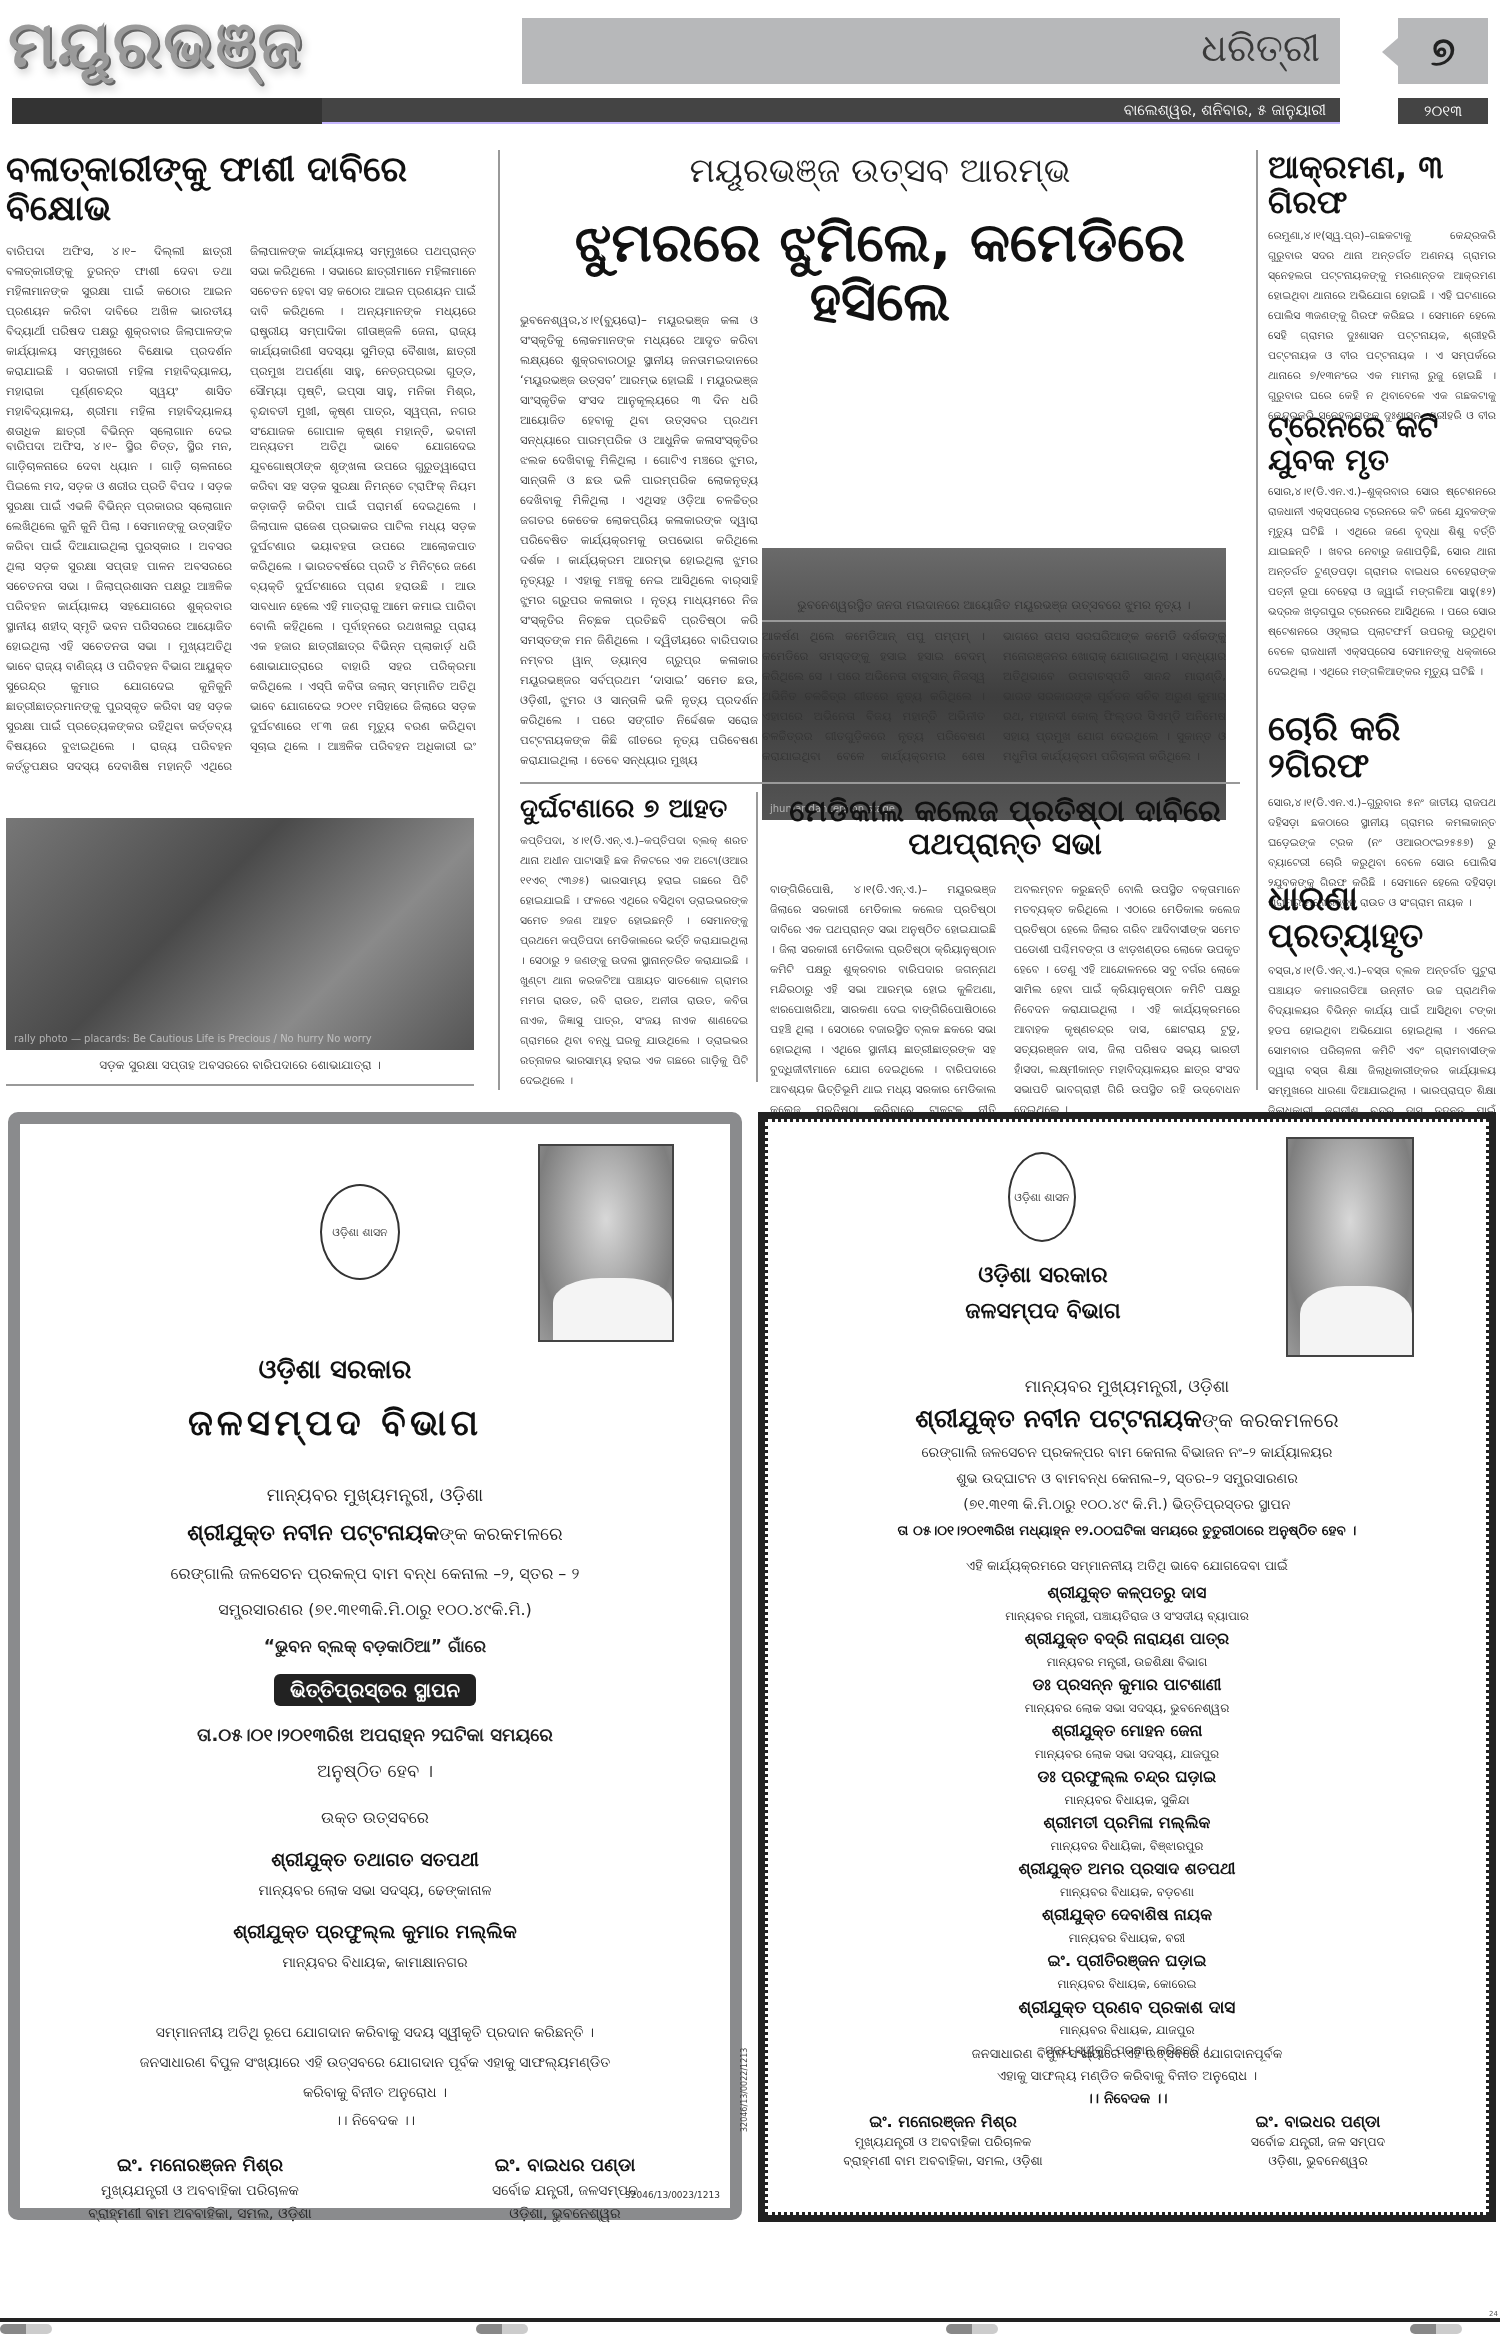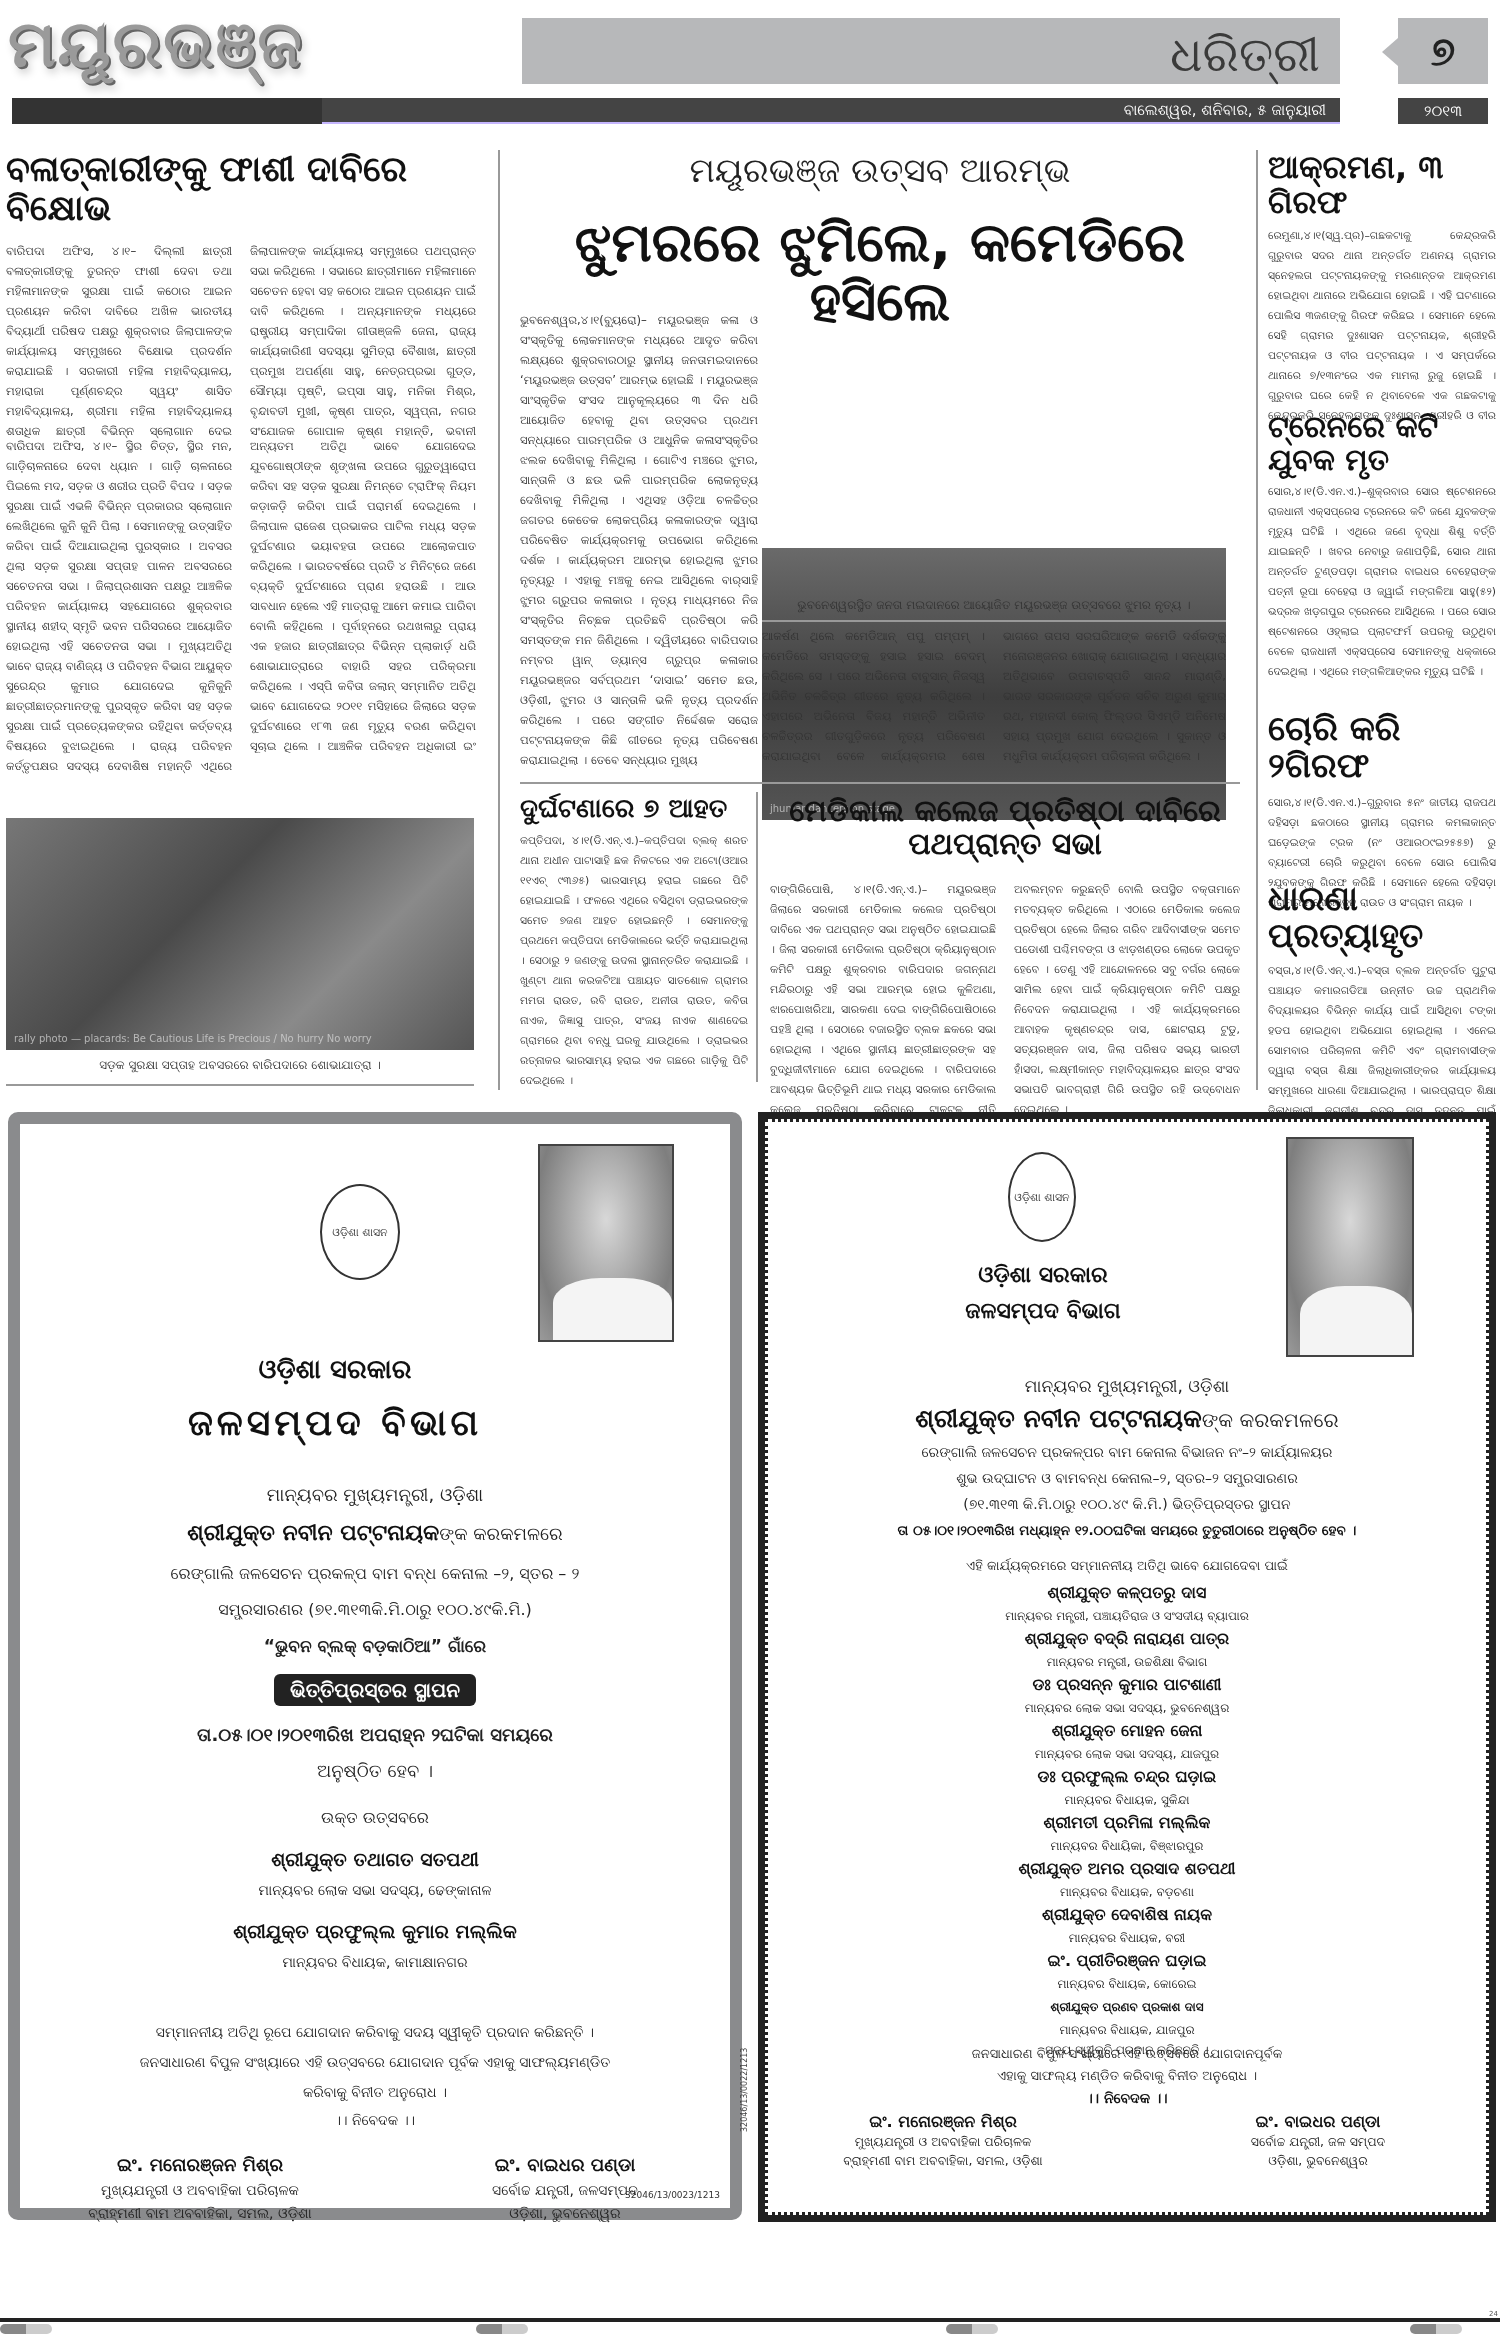--- a/index.html
+++ b/index.html
@@ -1,20 +1,20 @@
 <!DOCTYPE html>
 <html><head>
 <meta charset="utf-8">
 <style>
 *{box-sizing:border-box;margin:0;padding:0}
 body{width:1500px;height:2334px;background:#fff;font-family:"DejaVu Sans",sans-serif;color:#222;position:relative;overflow:hidden}
 .abs{position:absolute}
 .masthead-logo{left:8px;top:4px;width:460px;height:80px;font-family:"DejaVu Serif",serif;font-size:64px;font-weight:bold;color:#9a9a9a;text-shadow:2px 2px 0 #666,4px 6px 8px #ccc;letter-spacing:2px;line-height:80px}
 .sect-bar{left:522px;top:18px;width:818px;height:66px;background:#b7b8ba}
-.sect-name{right:20px;top:8px;font-size:48px;color:#3a3a3a;font-family:"DejaVu Serif",serif}
+.sect-name{right:20px;top:8px;font-size:38px;color:#3a3a3a;font-family:"DejaVu Serif",serif}
 .page-box{left:1398px;top:18px;width:90px;height:66px;background:#b7b8ba}
 .page-notch{left:1382px;top:38px;width:0;height:0;border-top:14px solid transparent;border-bottom:14px solid transparent;border-right:16px solid #b7b8ba}
 .page-num{width:100%;text-align:center;font-size:40px;font-weight:bold;color:#222;line-height:66px}
 .date-bar{left:12px;top:98px;width:1328px;height:26px;background:#444;border-bottom:2px solid #c4b5fd}
 .date-bar .lead{position:absolute;left:0;top:0;width:310px;height:26px;background:#333}
 .date-text{position:absolute;right:14px;top:3px;color:#fff;font-size:15px}
 .year-bar{left:1398px;top:98px;width:90px;height:26px;background:#444}
 .year-text{width:100%;text-align:center;color:#fff;font-size:15px;line-height:26px}
 .vline{background:#999;width:2px}
 .hline{background:#999;height:2px}
@@ -181,21 +181,21 @@
       <div class="bold" style="font-size:16px;line-height:26px">ଡଃ ପ୍ରଫୁଲ୍ଲ ଚନ୍ଦ୍ର ଘଡ଼ାଇ</div>
       <div style="font-size:12px;line-height:20px">ମାନ୍ୟବର ବିଧାୟକ, ସୁକିନ୍ଦା</div>
       <div class="bold" style="font-size:16px;line-height:26px">ଶ୍ରୀମତୀ ପ୍ରମିଳା ମଲ୍ଲିକ</div>
       <div style="font-size:12px;line-height:20px">ମାନ୍ୟବର ବିଧାୟିକା, ବିଞ୍ଝାରପୁର</div>
       <div class="bold" style="font-size:16px;line-height:26px">ଶ୍ରୀଯୁକ୍ତ ଅମର ପ୍ରସାଦ ଶତପଥୀ</div>
       <div style="font-size:12px;line-height:20px">ମାନ୍ୟବର ବିଧାୟକ, ବଡ଼ଚଣା</div>
       <div class="bold" style="font-size:16px;line-height:26px">ଶ୍ରୀଯୁକ୍ତ ଦେବାଶିଷ ନାୟକ</div>
       <div style="font-size:12px;line-height:20px">ମାନ୍ୟବର ବିଧାୟକ, ବରୀ</div>
       <div class="bold" style="font-size:16px;line-height:26px">ଇଂ. ପ୍ରୀତିରଞ୍ଜନ ଘଡ଼ାଇ</div>
       <div style="font-size:12px;line-height:20px">ମାନ୍ୟବର ବିଧାୟକ, କୋରେଇ</div>
-      <div class="bold" style="font-size:12px;line-height:26px">ଶ୍ରୀଯୁକ୍ତ ପ୍ରଣବ ପ୍ରକାଶ ଦାସ</div>
+      <div class="bold" style="font-size:17px;line-height:26px">ଶ୍ରୀଯୁକ୍ତ ପ୍ରଣବ ପ୍ରକାଶ ଦାସ</div>
       <div style="font-size:12px;line-height:20px">ମାନ୍ୟବର ବିଧାୟକ, ଯାଜପୁର</div>
       <div style="font-size:12px;line-height:20px">ସଦୟ ସ୍ୱୀକୃତି ପ୍ରଦାନ କରିଛନ୍ତି ।</div>
     </div>
     <div class="abs ctr" style="top:924px;font-size:13px">ଜନସାଧାରଣ ବିପୁଳ ସଂଖ୍ୟାରେ ଏହି ଉତ୍ସବରେ ଯୋଗଦାନପୂର୍ବକ</div>
     <div class="abs ctr" style="top:946px;font-size:13px">ଏହାକୁ ସାଫଲ୍ୟ ମଣ୍ଡିତ କରିବାକୁ ବିନୀତ ଅନୁରୋଧ ।</div>
     <div class="abs ctr bold" style="top:968px;font-size:14px">।। ନିବେଦକ ।।</div>
     <div class="abs" style="left:20px;top:990px;width:310px;text-align:center">
       <div class="bold" style="font-size:16px">ଇଂ. ମନୋରଞ୍ଜନ ମିଶ୍ର</div>
       <div style="font-size:12.5px;margin-top:3px">ମୁଖ୍ୟଯନ୍ତ୍ରୀ ଓ ଅବବାହିକା ପରିଚାଳକ</div>
       <div style="font-size:12.5px;margin-top:3px">ବ୍ରାହ୍ମଣୀ ବାମ ଅବବାହିକା, ସମଲ, ଓଡ଼ିଶା</div>

